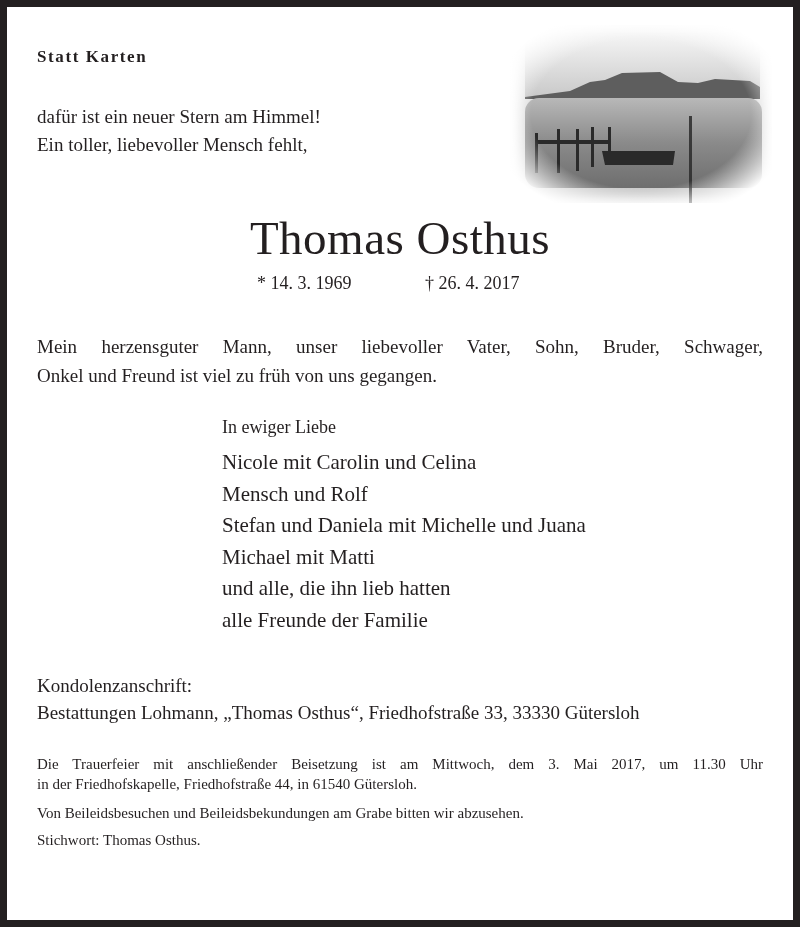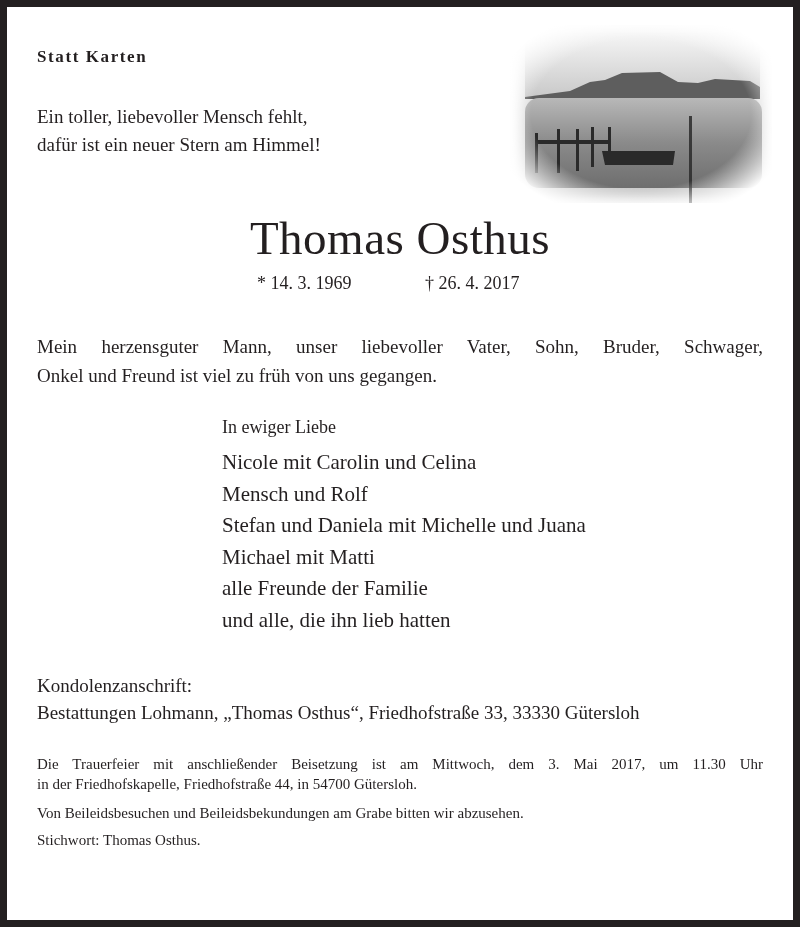--- a/index.html
+++ b/index.html
@@ -34,22 +34,22 @@
   .p3 { top: 823px; }
 </style>
 </head>
 <body>
 
 <div class="page">
 
   <div class="abs statt">Statt Karten</div>
 
   <div class="abs quote">
+    <div>dafür ist ein neuer Stern am Himmel!</div>
     <div>Ein toller, liebevoller Mensch fehlt,</div>
-    <div>dafür ist ein neuer Stern am Himmel!</div>
   </div>
 
   <div class="abs photo">
     <svg width="262" height="178" viewBox="0 0 262 178">
       <defs>
         <radialGradient id="vig" cx="50%" cy="50%" r="60%">
           <stop offset="70%" stop-color="#fff" stop-opacity="0"></stop>
           <stop offset="100%" stop-color="#fff" stop-opacity="1"></stop>
         </radialGradient>
         <linearGradient id="sky" x1="0" y1="0" x2="0" y2="1">
@@ -97,30 +97,30 @@
     <span>Onkel und Freund ist viel zu früh von uns gegangen.</span>
   </div>
 
   <div class="abs love">In ewiger Liebe</div>
 
   <div class="abs family">
     <div>Nicole mit Carolin und Celina</div>
     <div>Mensch und Rolf</div>
     <div>Stefan und Daniela mit Michelle und Juana</div>
     <div>Michael mit Matti</div>
+    <div>und alle, die ihn lieb hatten</div>
     <div>alle Freunde der Familie</div>
-    <div>und alle, die ihn lieb hatten</div>
   </div>
 
   <div class="abs kondo-label">Kondolenzanschrift:</div>
   <div class="abs kondo-addr">Bestattungen Lohmann, „Thomas Osthus“, Friedhofstraße 33, 33330 Gütersloh</div>
 
   <div class="abs small p1">
     <span class="j">Die Trauerfeier mit anschließender Beisetzung ist am Mittwoch, dem 3. Mai 2017, um 11.30 Uhr</span>
-    <span>in der Friedhofskapelle, Friedhofstraße 44, in 54700 Gütersloh.</span>
+    <span>in der Friedhofskapelle, Friedhofstraße 44, in 61540 Gütersloh.</span>
   </div>
 
   <div class="abs small p2">Von Beileidsbesuchen und Beileidsbekundungen am Grabe bitten wir abzusehen.</div>
 
   <div class="abs small p3">
     <span>Stichwort: Thomas Osthus.</span>
   </div>
 
 </div>
 

